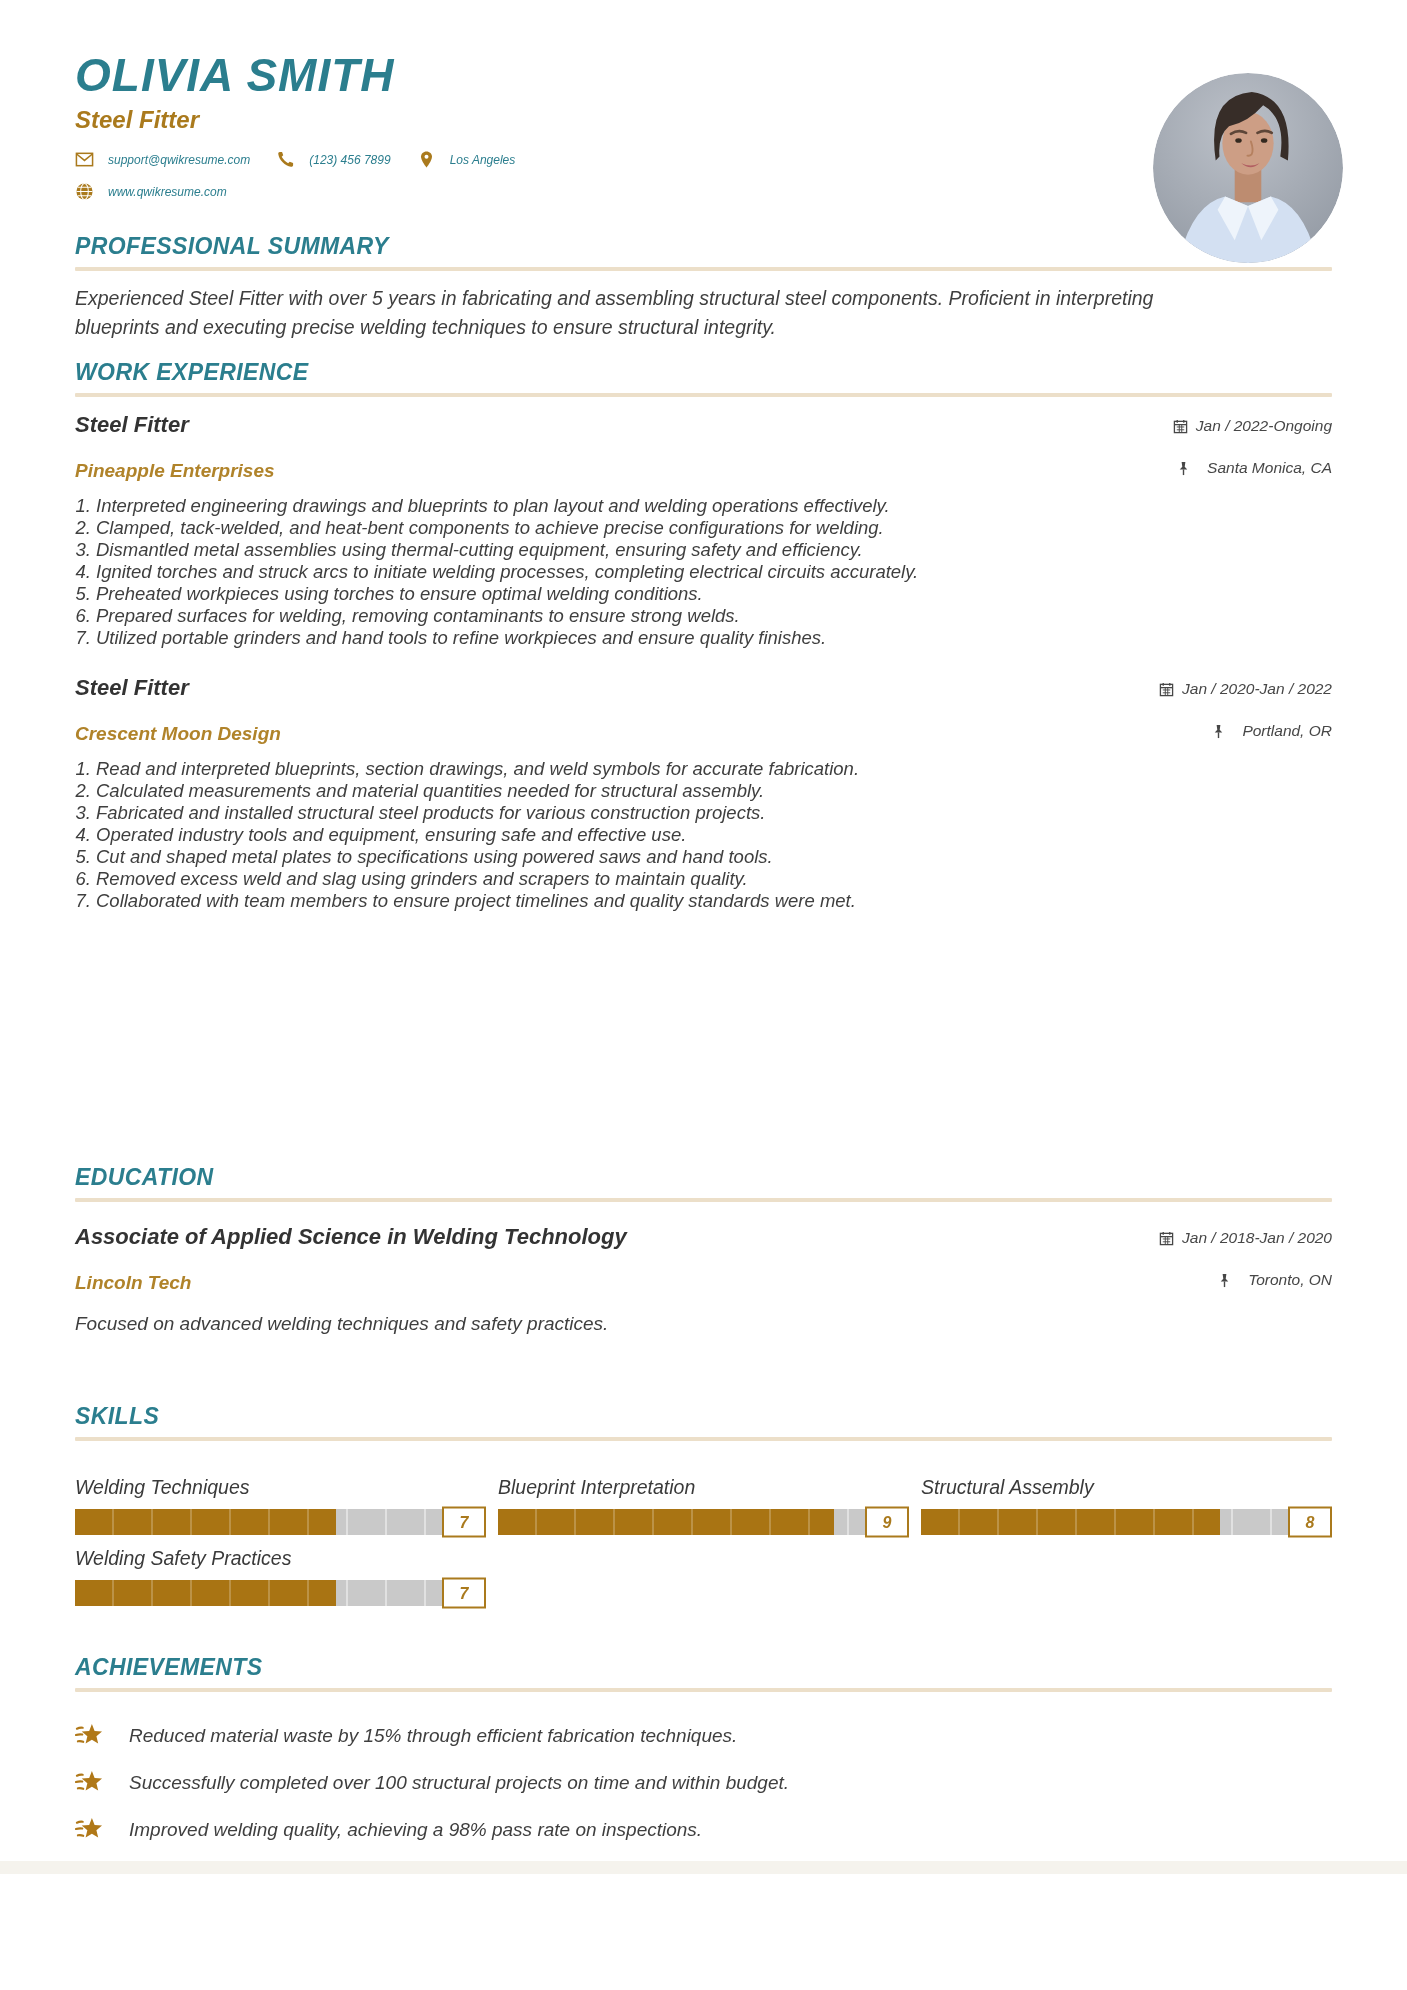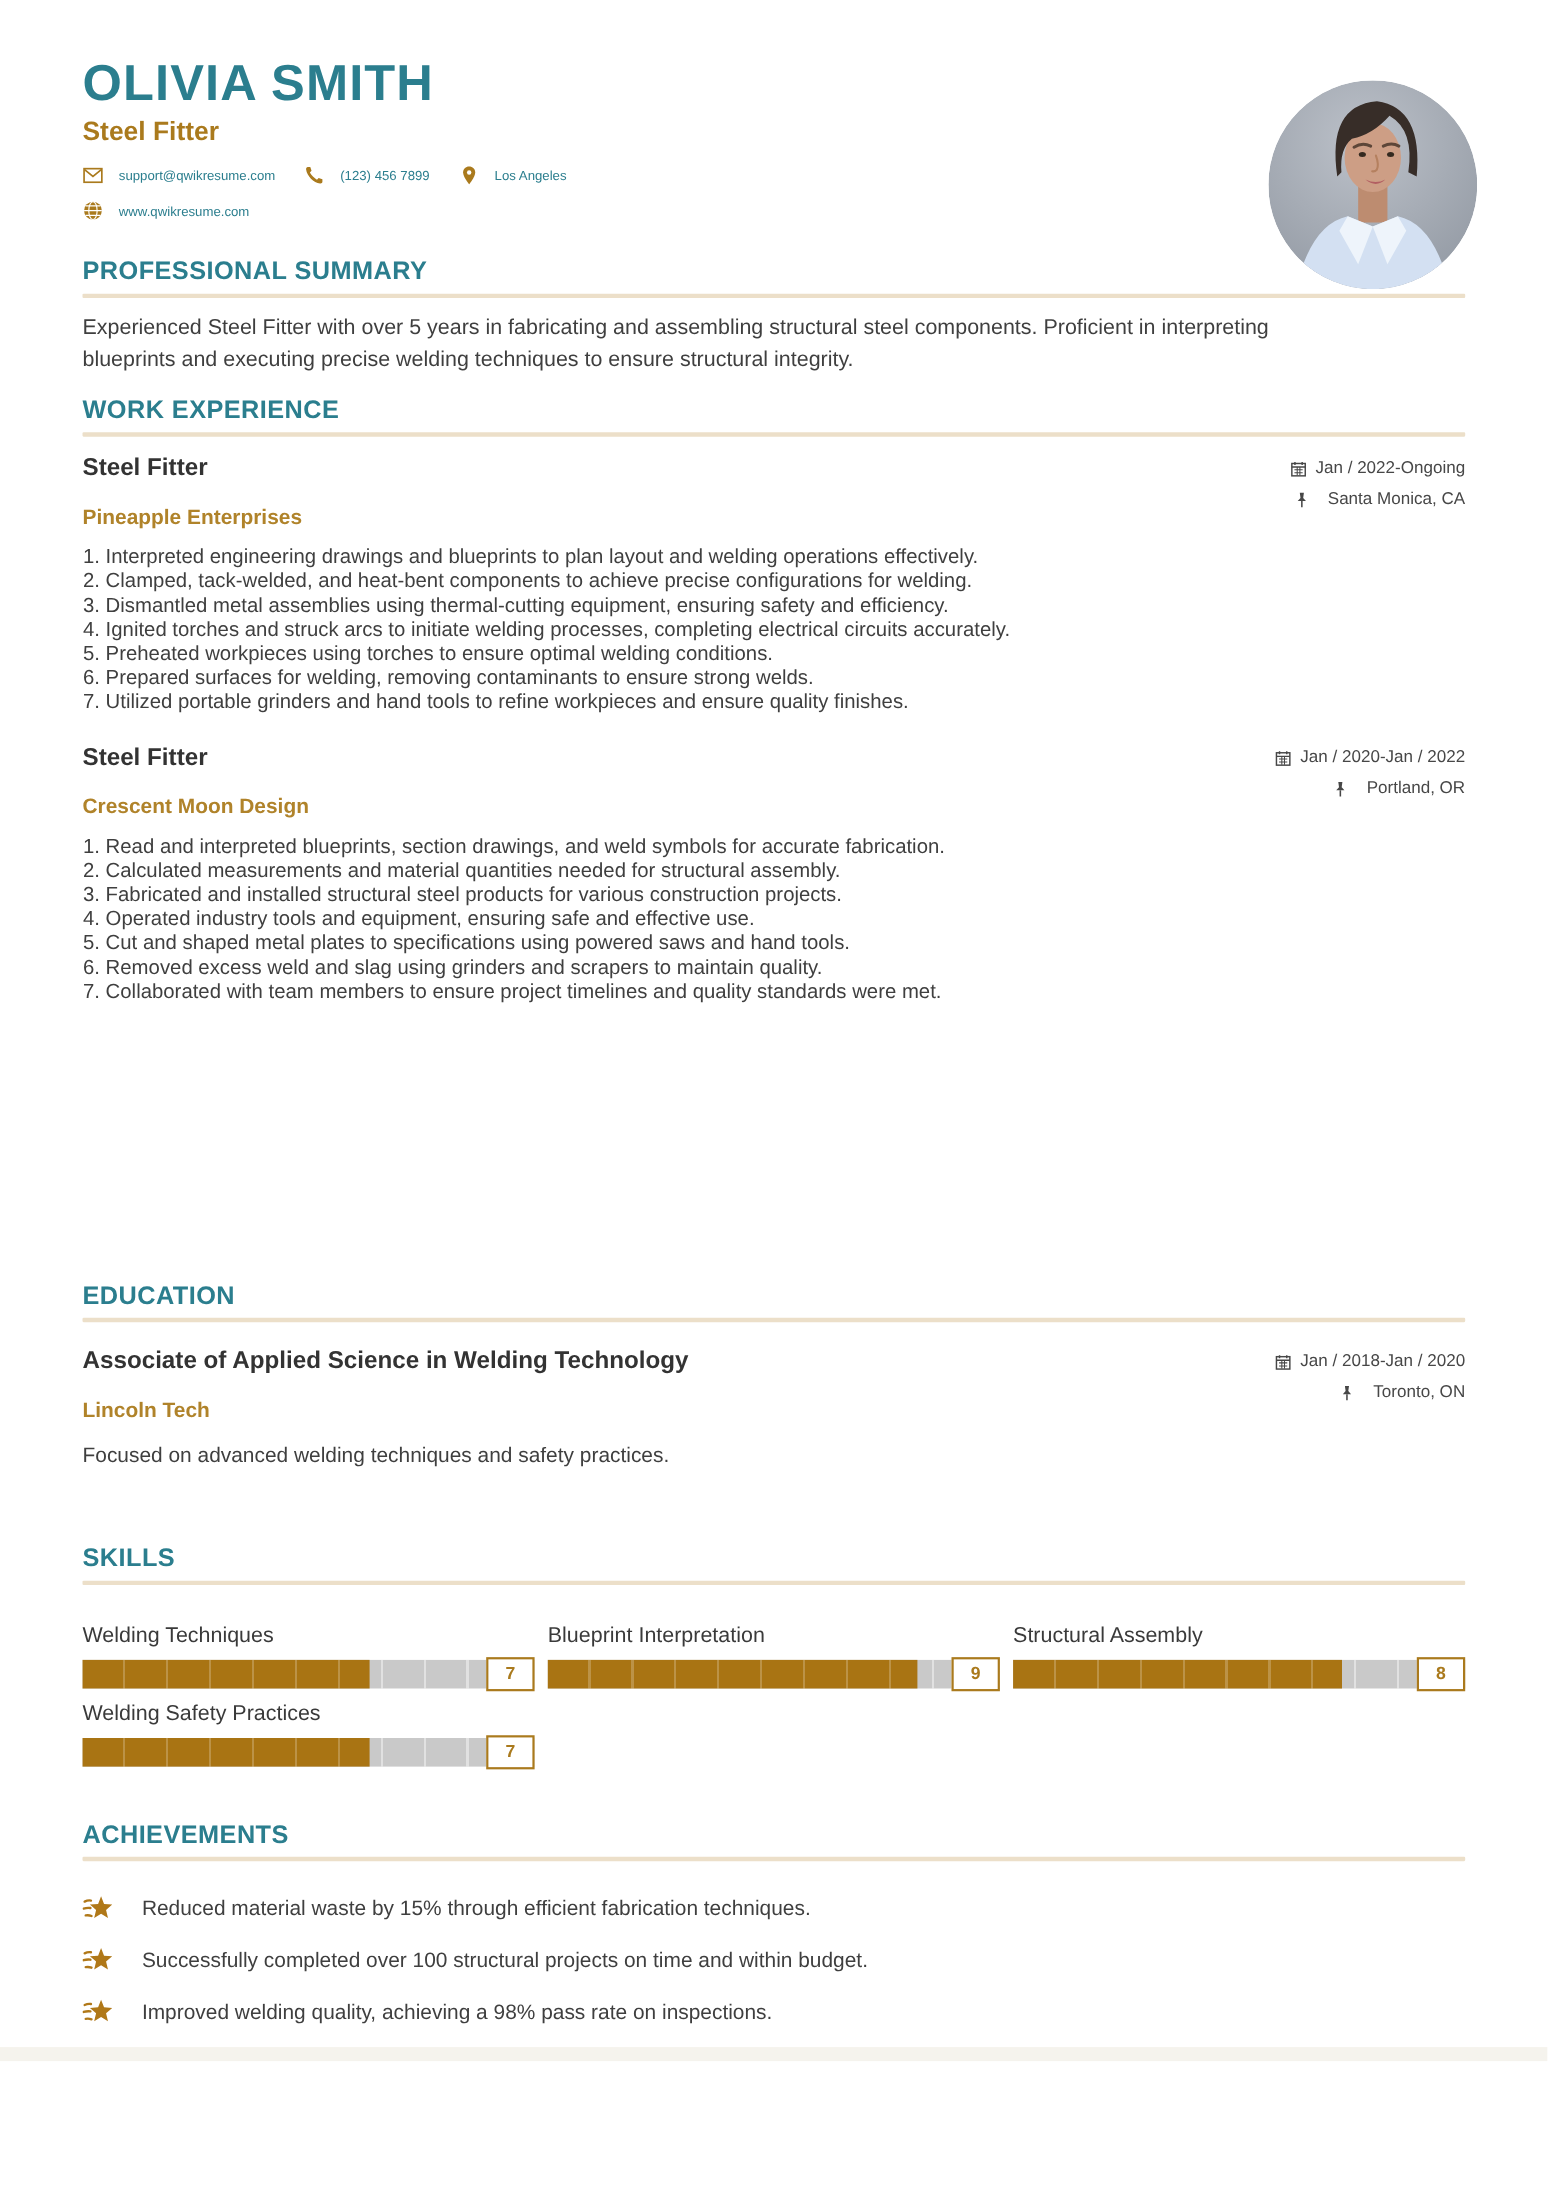--- a/index.html
+++ b/index.html
@@ -2,21 +2,21 @@
 <html style="--teal: #2b7e8e; --gold: #aa7a1d; --gold-co: #b0832a; --bar-fill: #a97413; --bar-track: #c9c9c9; --rule: #ecdfc9; --text: #3f3f3f;"><head>
 <meta charset="utf-8">
 <style>
   :root{
     --teal:#2b7e8e; --gold:#aa7a1d; --gold-co:#b0832a; --bar-fill:#a97413;
     --bar-track:#c9c9c9; --rule:#ecdfc9; --text:#3f3f3f; --meta:#474747; --band:#f5f3ed;
   }
   *{box-sizing:border-box;margin:0;padding:0;}
   body{background:#ffffff;font-family:"Liberation Sans","DejaVu Sans",sans-serif;}
   .page{position:relative;width:1407px;height:1874px;background:#fff;overflow:hidden;
-        padding:50px 75px 0 75px;}
+        padding:50px 75px 0 75px;font-style:italic;}
   
   .name{color:var(--teal);font-size:46px;line-height:50px;font-weight:bold;letter-spacing:1px;}
   .subtitle{color:var(--gold);font-size:24px;line-height:28px;font-weight:bold;margin-top:6px;}
   .contact-row{display:flex;align-items:center;column-gap:26px;margin-top:16px;}
   .contact-row.second{margin-top:13px;}
   .contact{display:flex;align-items:center;column-gap:14px;}
   .contact a,.contact span.txt{color:var(--teal);font-size:12px;text-decoration:none;}
   .cicon{display:inline-flex;width:19px;height:19px;}
   
   .avatar{position:absolute;left:1153px;top:73px;width:190px;height:190px;border-radius:50%;overflow:hidden;}
@@ -30,21 +30,21 @@
   .mt-ach{margin-top:48px;}
   .summary-text{margin-top:13px;color:var(--text);font-size:19.5px;line-height:29px;max-width:1125px;}
   
   .job{margin-top:15px;}
   .job + .job{margin-top:26px;}
   .row{display:flex;justify-content:space-between;align-items:flex-start;}
   .job-title,.degree{color:#333;font-size:22px;line-height:26px;font-weight:600;}
   .company,.school{color:var(--gold-co);font-size:19px;line-height:23px;font-weight:600;margin-top:21px;}
   .meta{display:flex;align-items:center;column-gap:8px;color:var(--meta);font-size:15.5px;line-height:18px;}
   .meta.on-title{margin-top:5px;}
-  .meta.on-sub{margin-top:7px;gap:16px;}
+  .meta.on-sub{margin-top:21px;gap:16px;}
   .micon{display:inline-flex;width:15px;height:15px;}
   ol.bullets{margin-top:13px;padding-left:21px;}
   ol.bullets li{color:var(--text);font-size:18.5px;line-height:22px;}
   
   .edu-head{margin-top:22px;}
   .edu-sub{margin-top:0;}
   .edu-desc{margin-top:18px;color:var(--text);font-size:19px;line-height:23px;}
   
   .skills-grid{display:grid;grid-template-columns:repeat(3,1fr);column-gap:44px;row-gap:30px;margin-top:35px;gap:12px;}
   .skill-name{color:#3a3a3a;font-size:19.5px;line-height:23px;}

